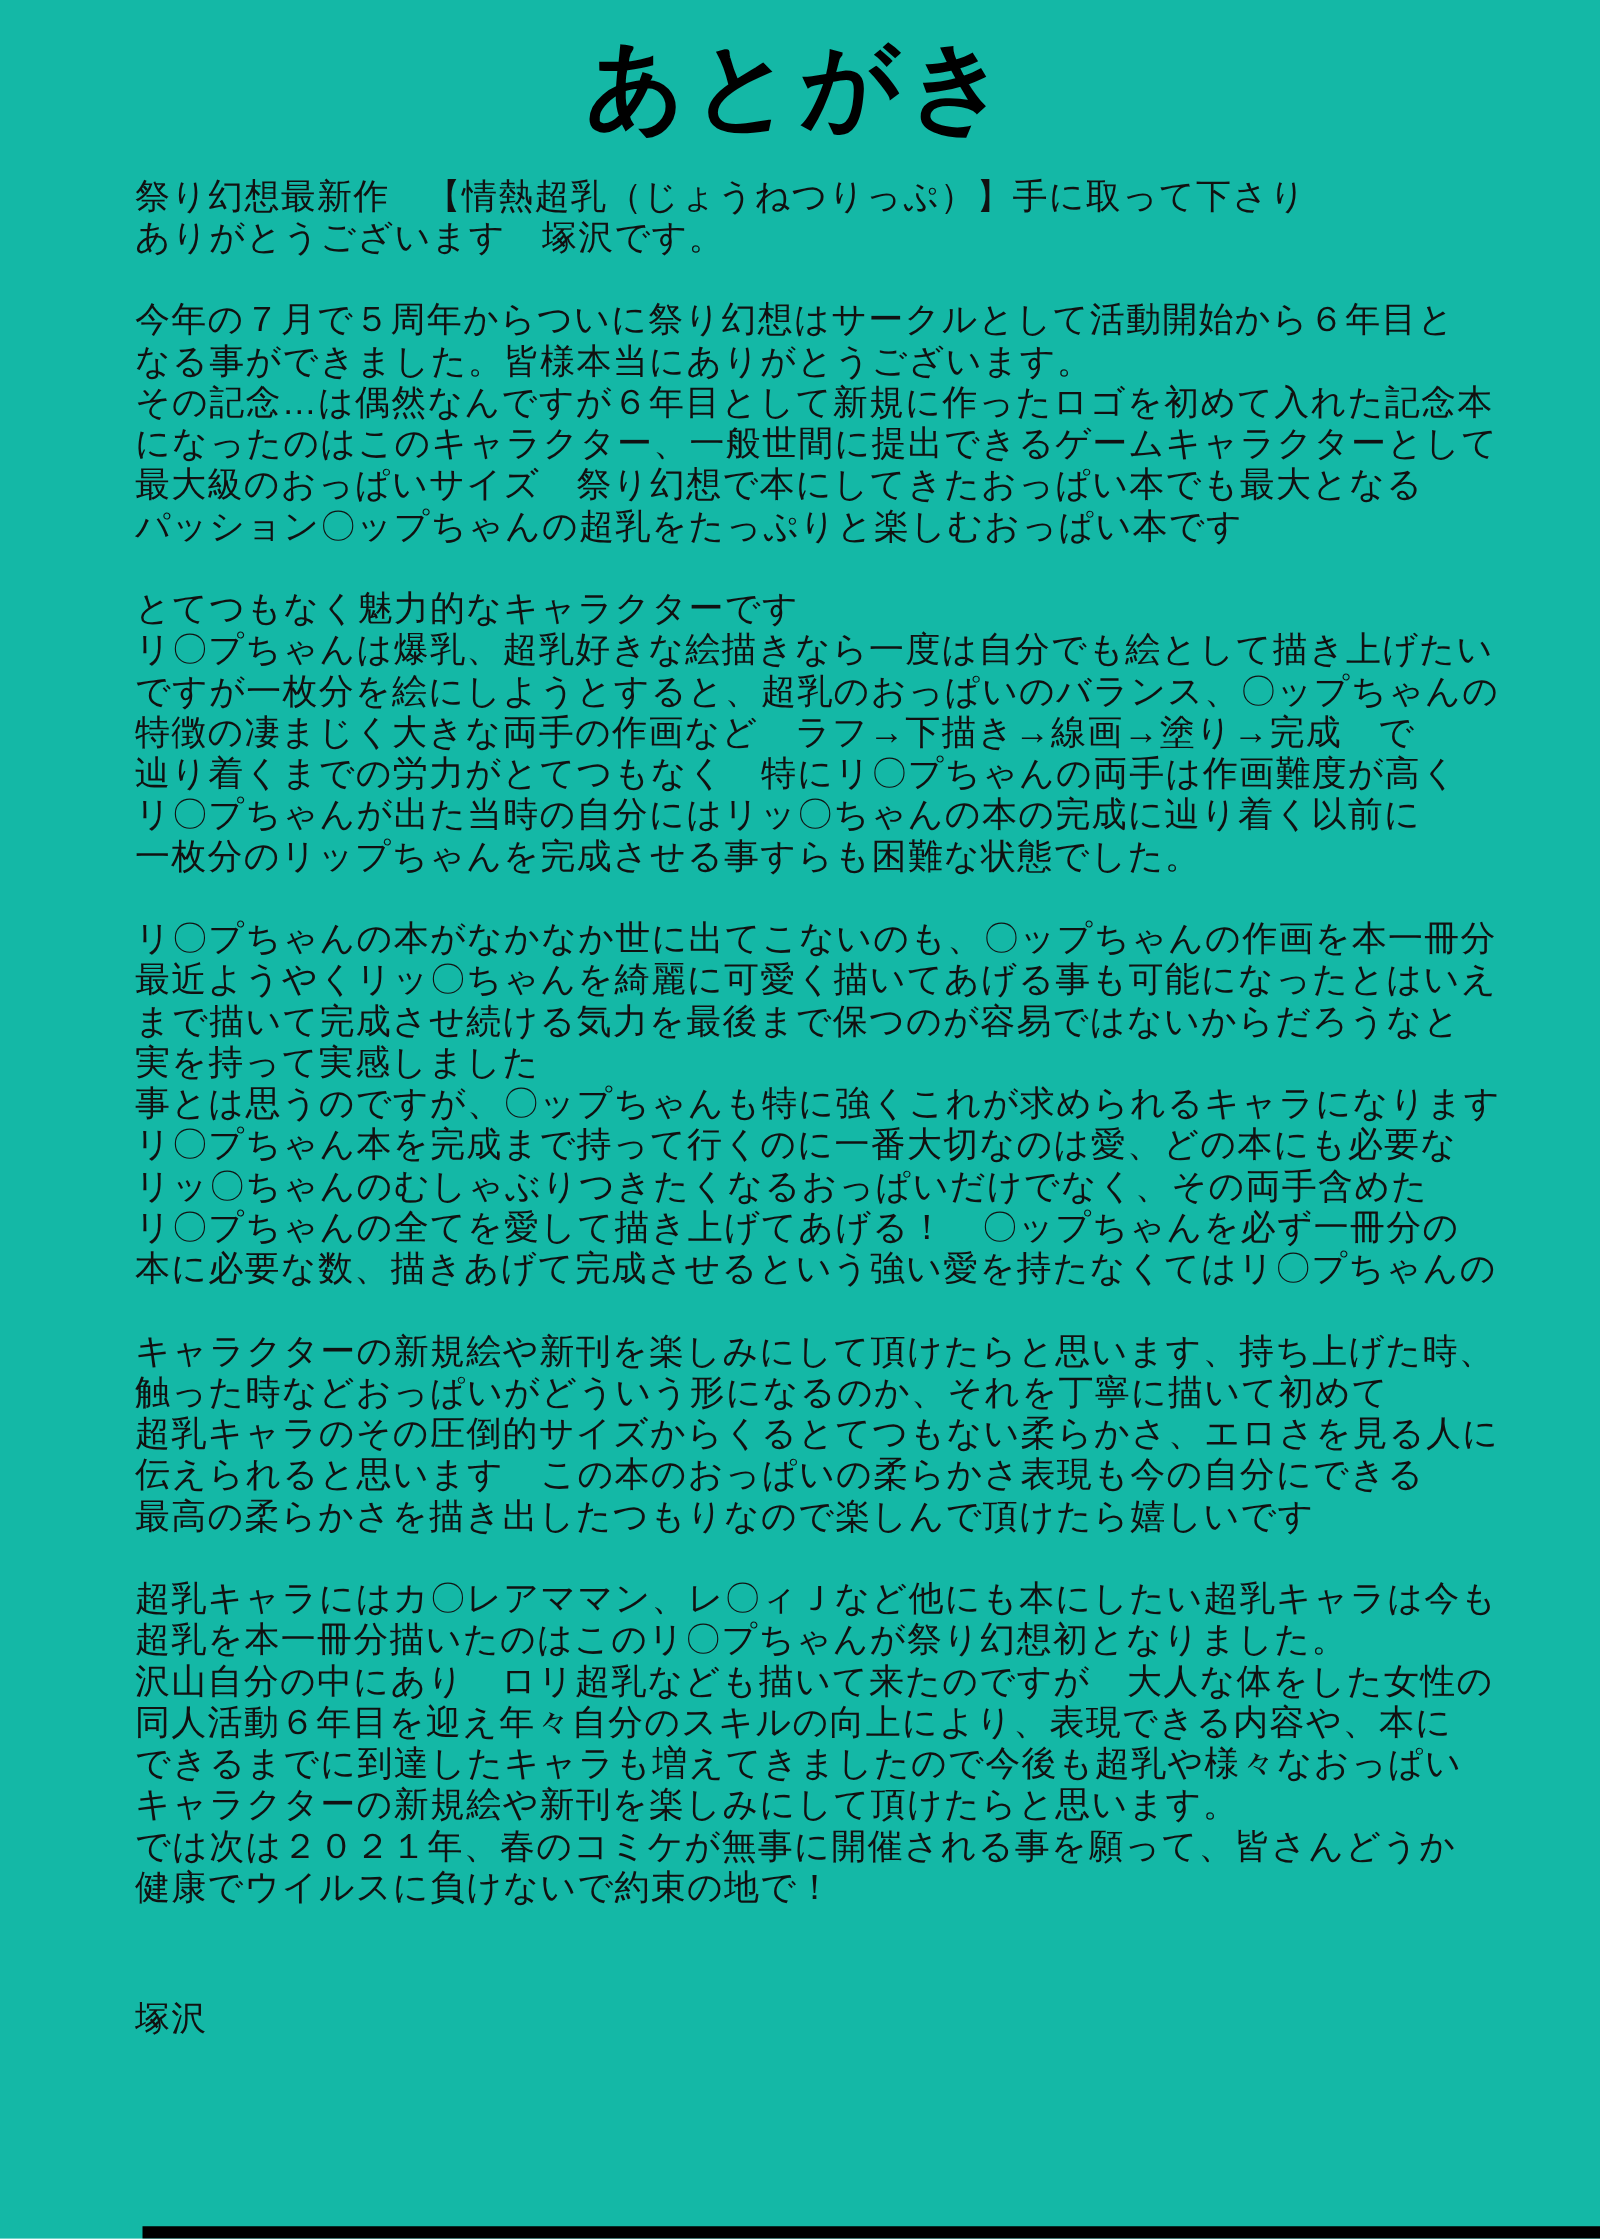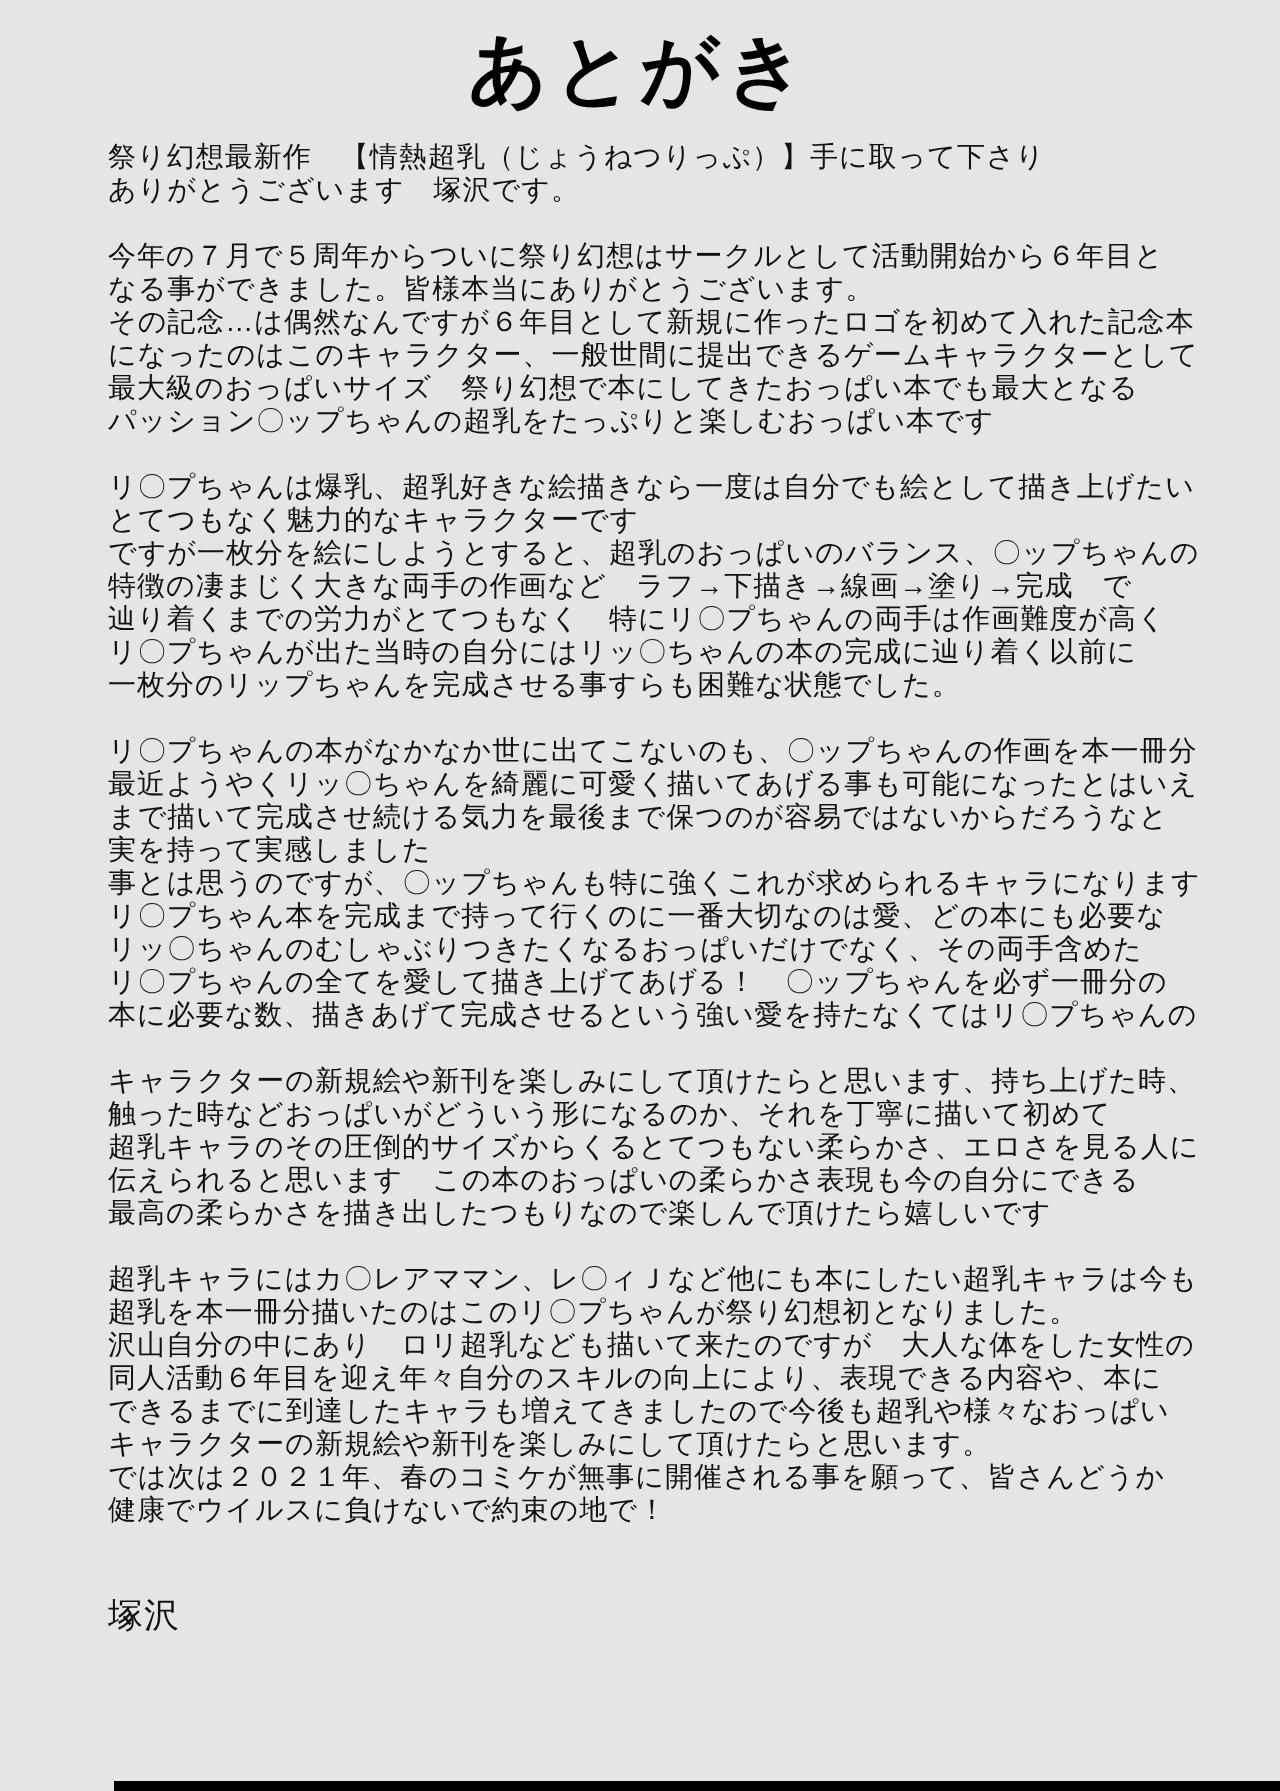--- a/index.html
+++ b/index.html
@@ -4,21 +4,21 @@
 <style>
   html, body {
     margin: 0;
     padding: 0;
     background: #ffffff;
   }
   .page {
     position: relative;
     width: 1280px;
     height: 1791px;
-    background: #e5e5e5;
+    background: #14b8a6;
     color: #111111;
     font-family: "Liberation Sans", sans-serif;
     overflow: hidden;
   }
   .title {
     margin: 0;
     padding-top: 26px;
     text-align: center;
     font-family: "DejaVu Serif", serif;
     font-weight: 900;
@@ -39,21 +39,21 @@
   }
   .paragraph {
     margin: 0 0 33px 0;
   }
   .text-line {
     white-space: pre;
     height: 33px;
   }
   .signature {
     margin-top: 72px;
-    font-size: 35px;
+    font-size: 28px;
     line-height: 33px;
     letter-spacing: 1px;
   }
   .bottom-black-bar {
     position: absolute;
     left: 114px;
     right: 0;
     bottom: 0;
     height: 10px;
     background: #000000;
@@ -73,22 +73,22 @@
       </div>
       <div class="paragraph">
         <div class="text-line">今年の７月で５周年からついに祭り幻想はサークルとして活動開始から６年目と</div>
         <div class="text-line">なる事ができました。皆様本当にありがとうございます。</div>
         <div class="text-line">その記念…は偶然なんですが６年目として新規に作ったロゴを初めて入れた記念本</div>
         <div class="text-line">になったのはこのキャラクター、一般世間に提出できるゲームキャラクターとして</div>
         <div class="text-line">最大級のおっぱいサイズ　祭り幻想で本にしてきたおっぱい本でも最大となる</div>
         <div class="text-line">パッション〇ップちゃんの超乳をたっぷりと楽しむおっぱい本です</div>
       </div>
       <div class="paragraph">
+        <div class="text-line">とてつもなく魅力的なキャラクターです</div>
         <div class="text-line">リ〇プちゃんは爆乳、超乳好きな絵描きなら一度は自分でも絵として描き上げたい</div>
-        <div class="text-line">とてつもなく魅力的なキャラクターです</div>
         <div class="text-line">ですが一枚分を絵にしようとすると、超乳のおっぱいのバランス、〇ップちゃんの</div>
         <div class="text-line">特徴の凄まじく大きな両手の作画など　ラフ→下描き→線画→塗り→完成　で</div>
         <div class="text-line">辿り着くまでの労力がとてつもなく　特にリ〇プちゃんの両手は作画難度が高く</div>
         <div class="text-line">リ〇プちゃんが出た当時の自分にはリッ〇ちゃんの本の完成に辿り着く以前に</div>
         <div class="text-line">一枚分のリップちゃんを完成させる事すらも困難な状態でした。</div>
       </div>
       <div class="paragraph">
         <div class="text-line">リ〇プちゃんの本がなかなか世に出てこないのも、〇ップちゃんの作画を本一冊分</div>
         <div class="text-line">最近ようやくリッ〇ちゃんを綺麗に可愛く描いてあげる事も可能になったとはいえ</div>
         <div class="text-line">まで描いて完成させ続ける気力を最後まで保つのが容易ではないからだろうなと</div>

